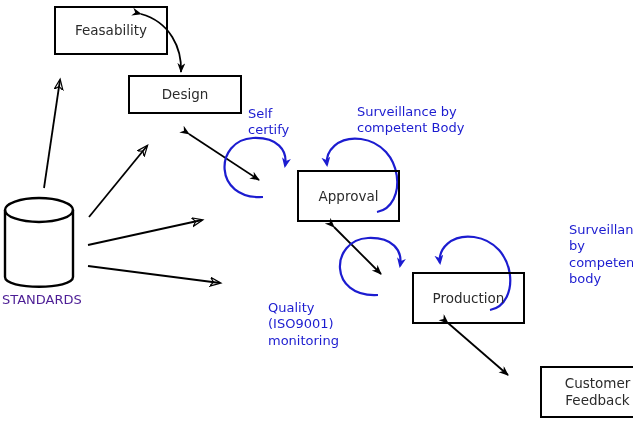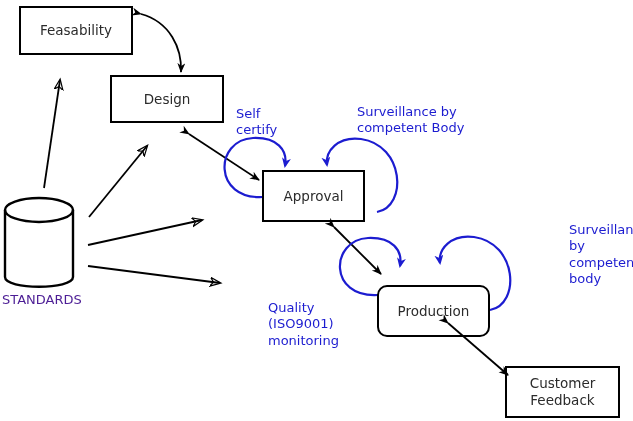--- a/index.html
+++ b/index.html
@@ -30,20 +30,21 @@
     border: 2px solid #000000;
     background: transparent;
     display: flex;
     align-items: center;
     justify-content: center;
     text-align: center;
     color: #2b2b2b;
     font-size: 13.5px;
     line-height: 1.25;
     font-family: "DejaVu Sans", sans-serif;
+    margin-left: 35px;
   }
   .db-label {
     position: absolute;
     color: #4c1d95;
     font-size: 13px;
     font-family: "DejaVu Sans", sans-serif;
     white-space: nowrap;
   }
   .annot {
     position: absolute;
@@ -103,40 +104,40 @@
       <path d="M 73,210 L 73,277" fill="none" stroke="#000000" stroke-width="2.4"></path>
       <ellipse cx="39" cy="210" rx="34" ry="12" fill="none" stroke="#000000" stroke-width="2.4"></ellipse>
       <path d="M 5,277 C 5,290 73,290 73,277" fill="none" stroke="#000000" stroke-width="2.4"></path>
     </g>
   </svg>
 
   <div class="node-box" style="left:19px; top:6px; width:114px; height:49px;">
     <span>Feasability</span>
   </div>
 
-  <div class="node-box" style="left:110px; top:75px; width:114px; height:48px;">
+  <div class="node-box" style="left:93px; top:75px; width:114px; height:39px;">
     <span>Design</span>
   </div>
 
   <div class="node-box" style="left:262px; top:170px; width:103px; height:52px;">
     <span>Approval</span>
   </div>
 
-  <div class="node-box" style="left:377px; top:285px; width:113px; height:52px;border-radius:10px;">
+  <div class="node-box" style="left:377px; top:272px; width:113px; height:52px;">
     <span>Production</span>
   </div>
 
   <div class="node-box" style="left:505px; top:366px; width:115px; height:52px;">
     <span style="white-space:pre-line;">Customer
 Feedback</span>
   </div>
 
   <div class="db-label" style="left:2px; top:292px;">STANDARDS</div>
 
-  <div class="annot" style="left:236px; top:106px;">Self
+  <div class="annot" style="left:248px; top:106px;">Self
 certify</div>
 
   <div class="annot" style="left:357px; top:104px;">Surveillance by
 competent Body</div>
 
   <div class="annot" style="left:521px; top:222px;margin-left:48px;">Surveillance by
 competent body</div>
 
   <div class="annot" style="left:268px; top:300px;">Quality
 (ISO9001)

